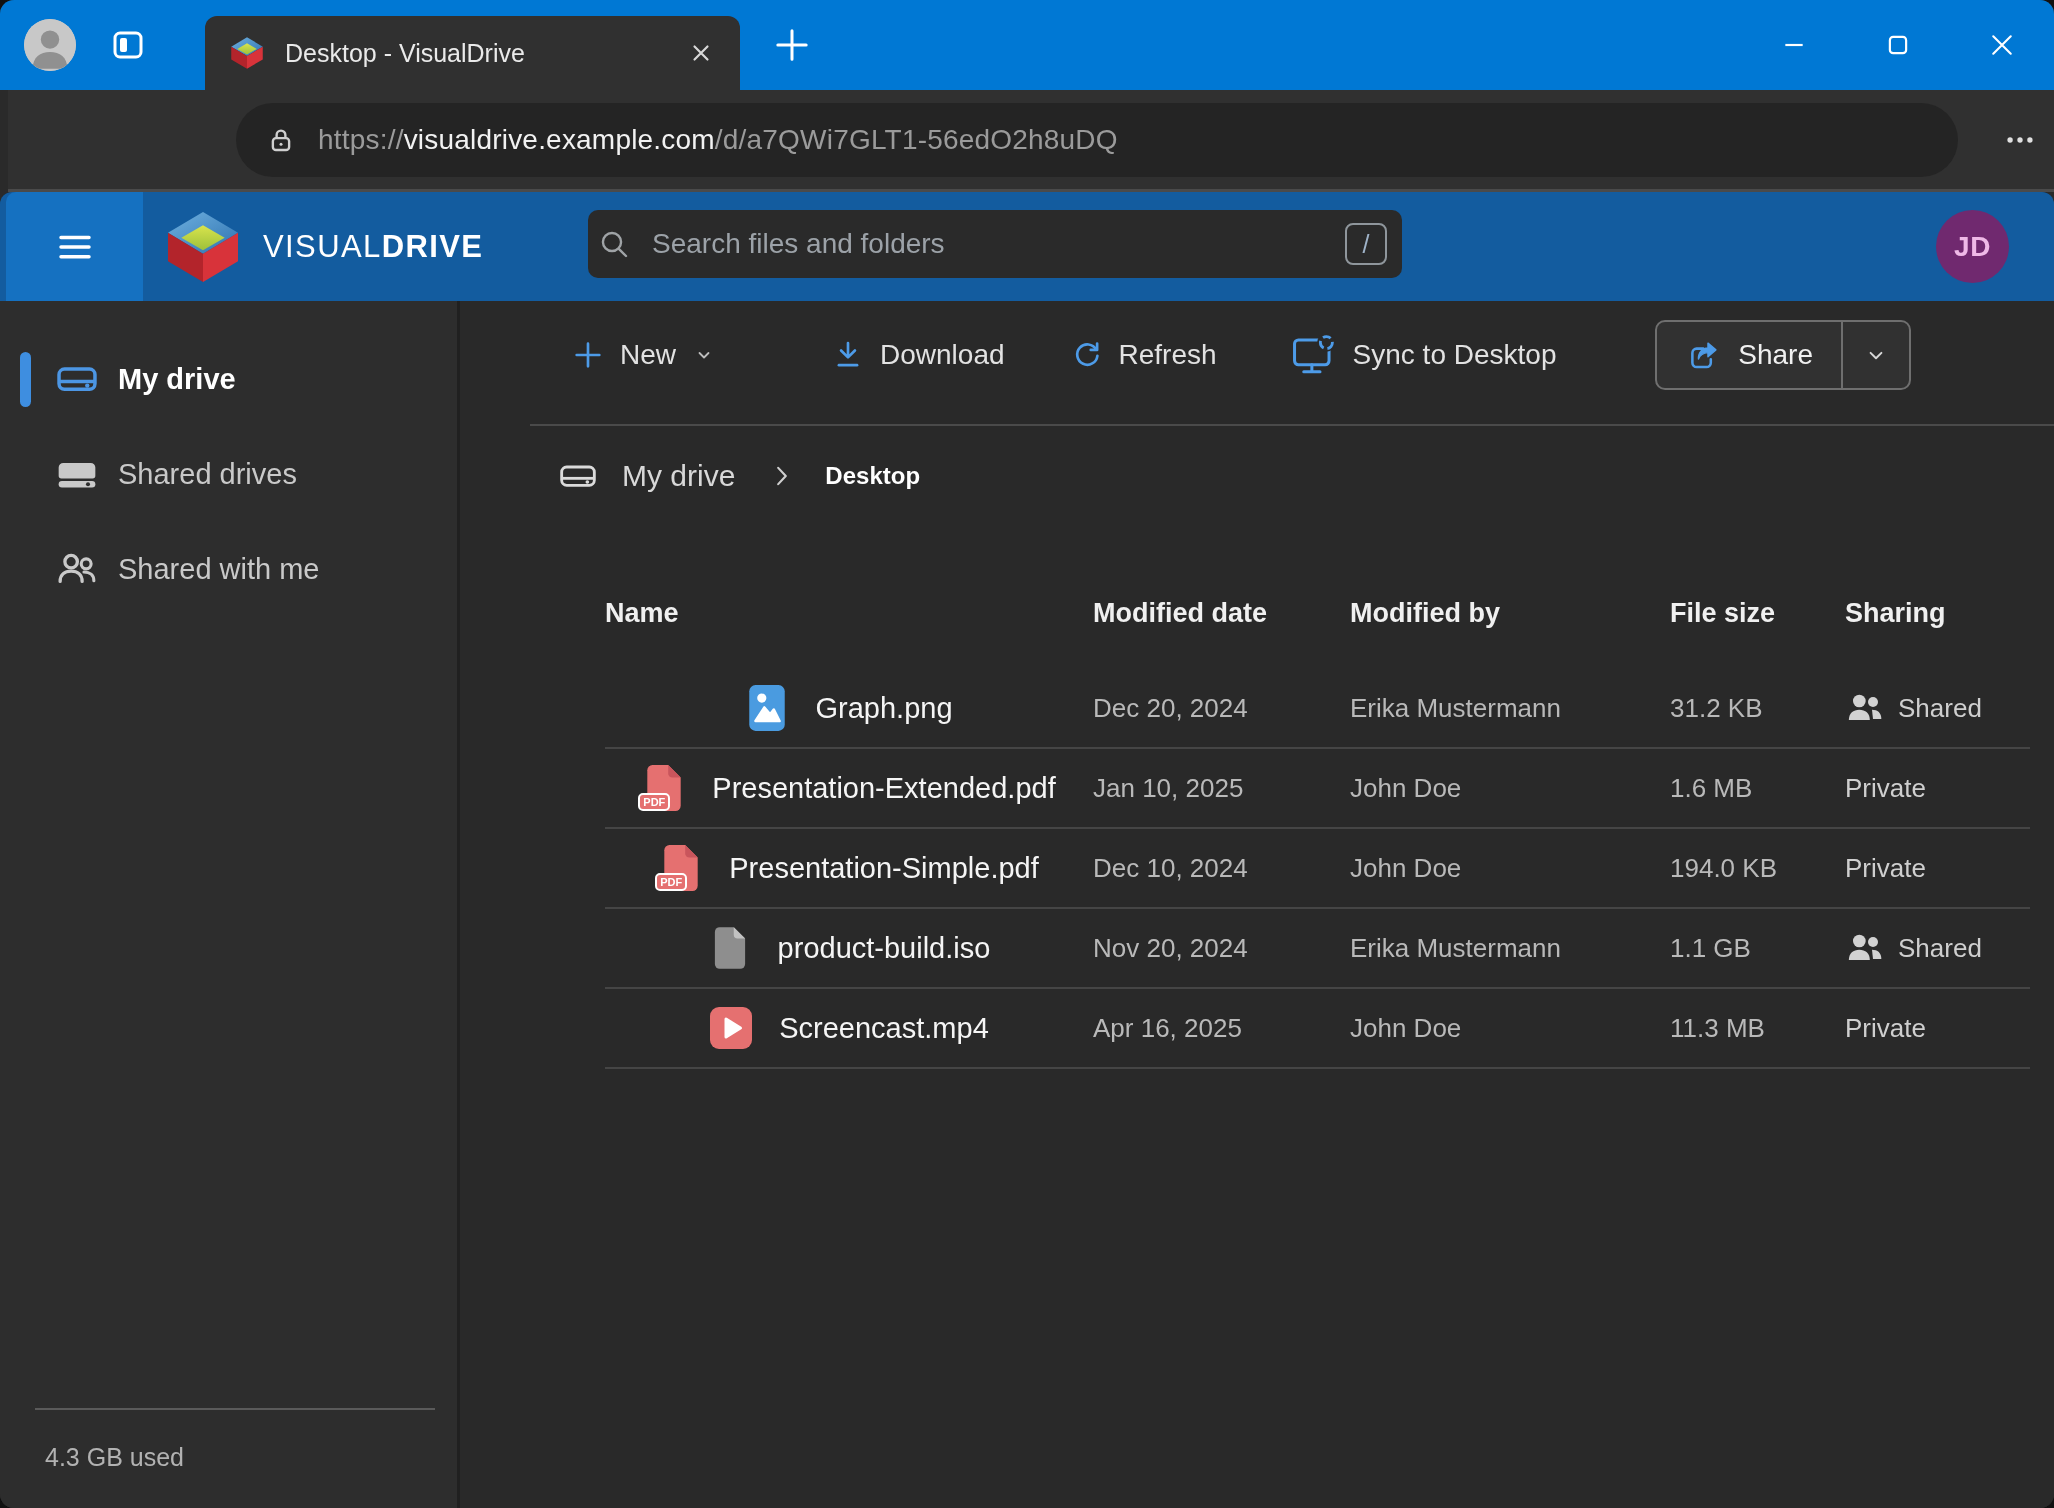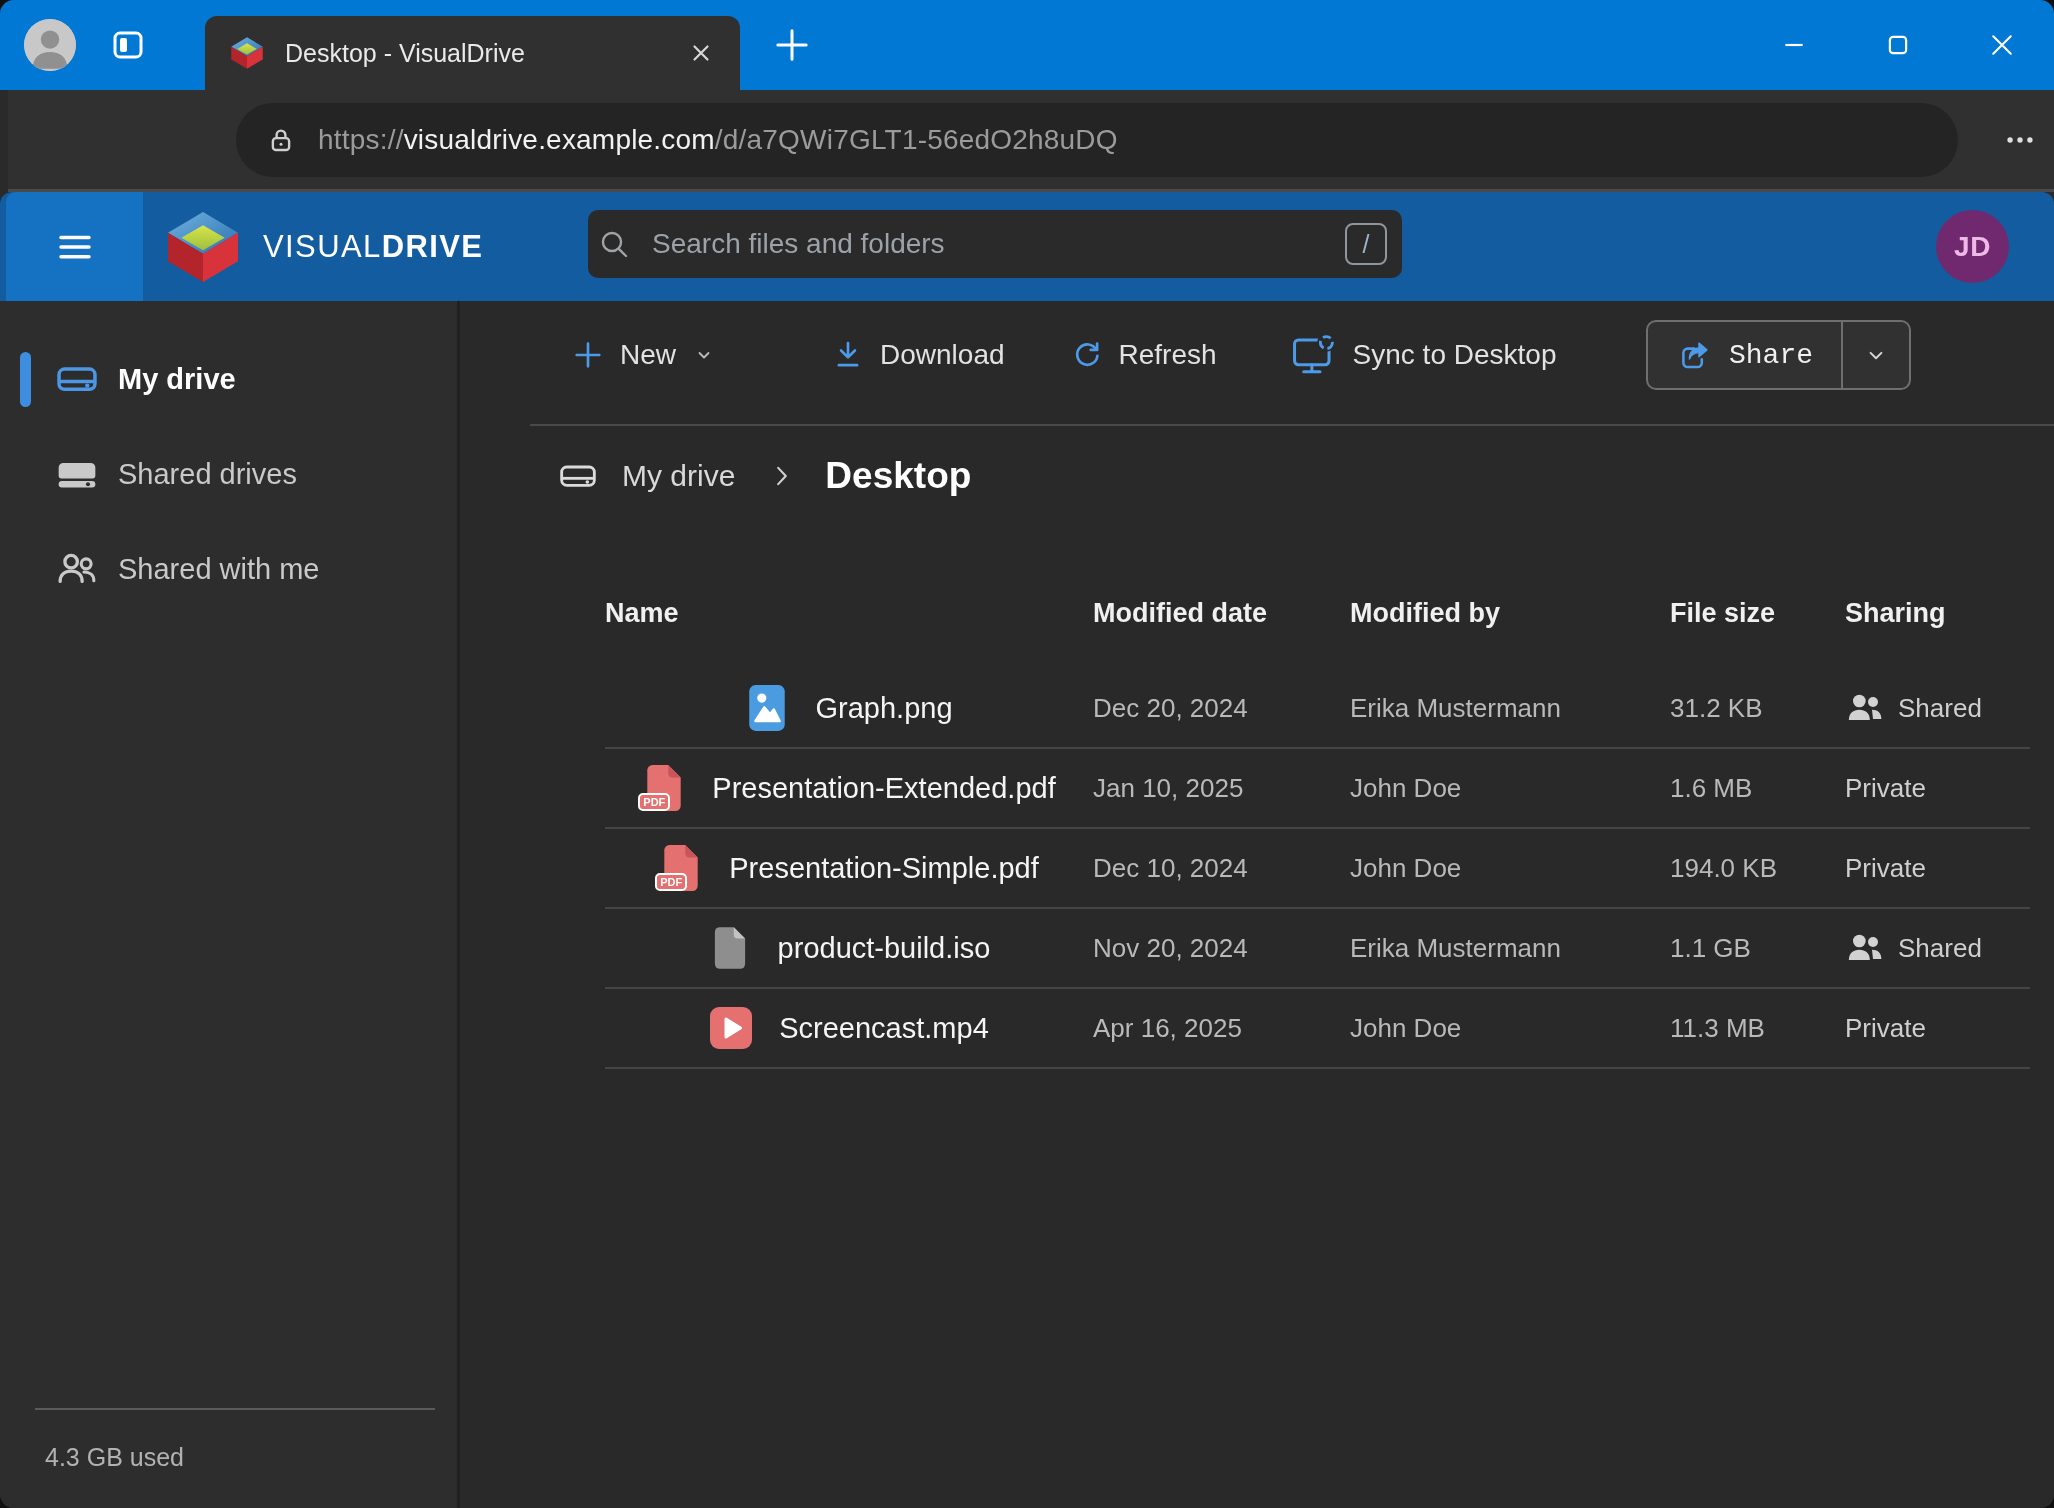--- a/index.html
+++ b/index.html
@@ -53,29 +53,29 @@
   .side-label { position:absolute; left:118px; top:0; height:95px; display:flex; align-items:center; font-size:29px; color:#C9C9C9; }
   .side-item.active .side-label { color:#FFFFFF; font-weight:600; }
   .storage-sep { position:absolute; left:35px; bottom:98px; width:400px; height:2px; background:#5A5A5A; }
   .storage-text { position:absolute; left:45px; bottom:36px; font-size:25px; color:#B2B2B2; }
 
   .main { position:relative; flex:1; background:#292929; }
   .toolbar { position:relative; height:108px; display:flex; align-items:center; padding-left:112px; }
   .toolbar-sep { position:absolute; top:123px; left:70px; right:0; height:2px; background:#4A4A4A; }
   .tb-btn { display:flex; align-items:center; gap:16px; font-size:28px; color:#E2E2E2; white-space:nowrap; }
   .tb-download { margin-left:116px; } .tb-refresh { margin-left:66px; } .tb-sync { margin-left:74px; }
-  .share-split { margin-left:auto; margin-right:143px; height:70px; border:2px solid #6F6F6F; border-radius:10px; display:flex; align-items:stretch; background:#313131;font-family:Liberation Mono, monospace; }
+  .share-split { margin-left:auto; margin-right:143px; height:70px; border:2px solid #6F6F6F; border-radius:10px; display:flex; align-items:stretch; background:#313131; }
   .share-main { display:flex; align-items:center; gap:17px; padding:0 28px 0 30px; font-size:28px; color:#F0F0F0; }
   .share-div { width:2px; background:#6F6F6F; }
   .share-caret { width:66px; display:flex; align-items:center; justify-content:center; }
 
   .breadcrumb { display:flex; align-items:center; padding-left:98px; margin-top:24px; height:86px; }
   .bc-root { margin-left:24px; font-size:30px; color:#D8D8D8; }
   .bc-chevron { margin-left:34px; }
-  .bc-current { margin-left:30px; font-size:37px; font-weight:700; color:#FFFFFF; }
+  .bc-current { margin-left:30px; font-size:24px; font-weight:700; color:#FFFFFF; }
 
   .table { position:absolute; top:279px; left:145px; right:24px; }
   .thead, .trow { display:grid; grid-template-columns:488px 257px 320px 175px 1fr; align-items:center; }
   .thead { height:66px; font-size:27px; font-weight:700; color:#F0F0F0; }
   .tbody { margin-top:23px; }
   .trow { height:80px; border-bottom:2px solid #454545; font-size:26px; color:#B9B9B9; }
   .c-name { display:flex; align-items:center; gap:26px; font-size:29px; color:#F5F5F5;justify-content:center; }
   .f-icon { width:44px; height:50px; flex:0 0 auto; display:flex; align-items:center; justify-content:center; position:relative; }
   .pdf-badge { position:absolute; left:-4px; bottom:2px; border:2px solid #fff; border-radius:5px; background:#E57070; color:#fff; font-size:11px; font-weight:700; padding:0px 3px; line-height:14px; }
   .c-share { display:flex; align-items:center; gap:13px; font-size:26px; color:#CFCFCF; }

